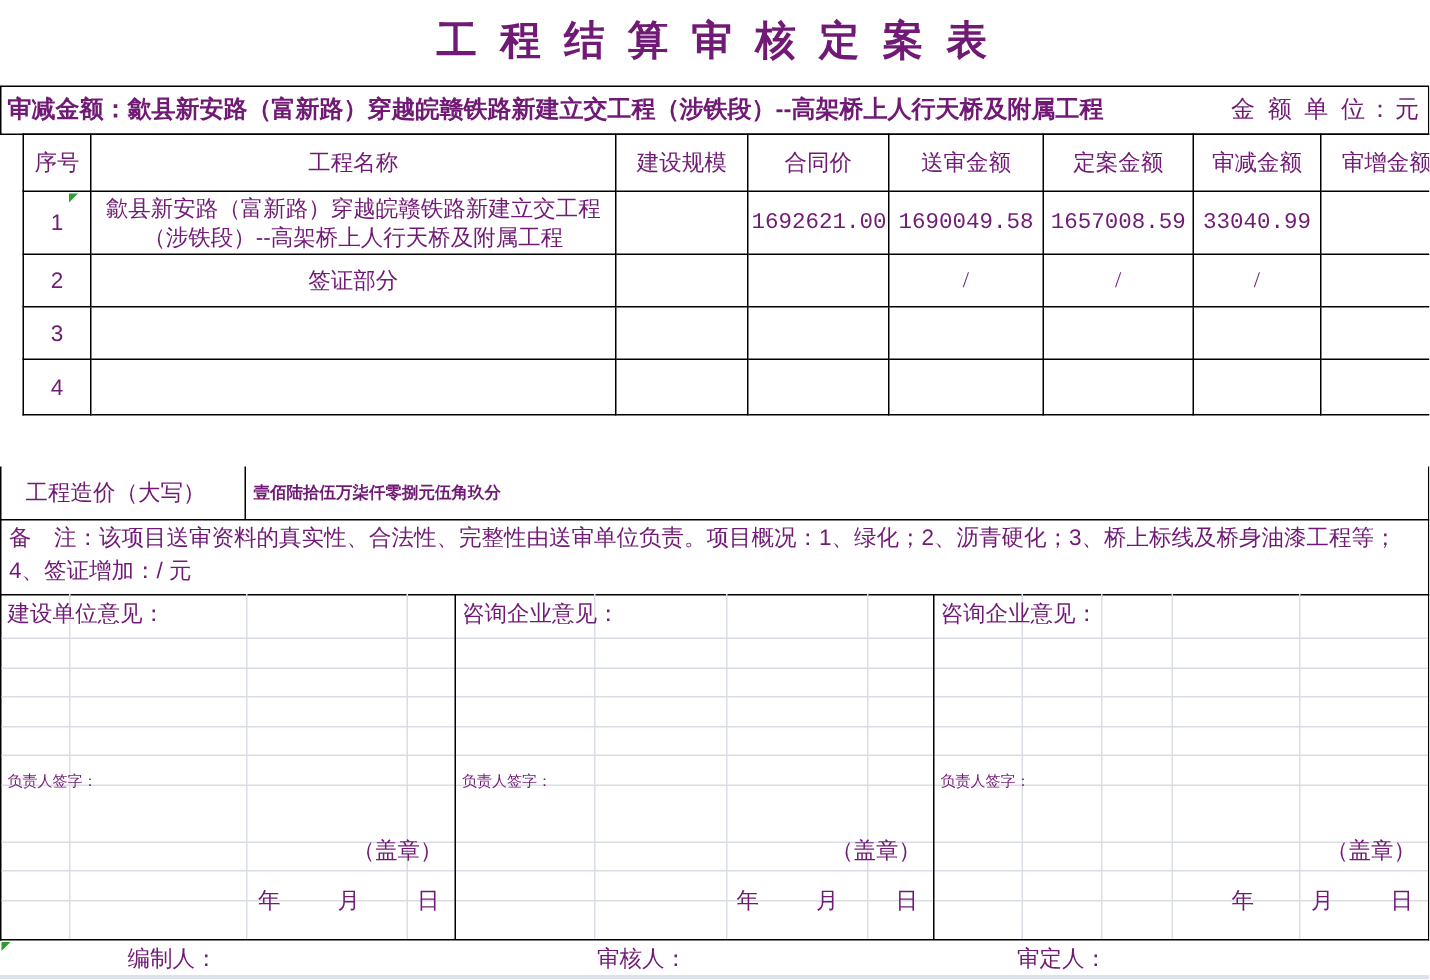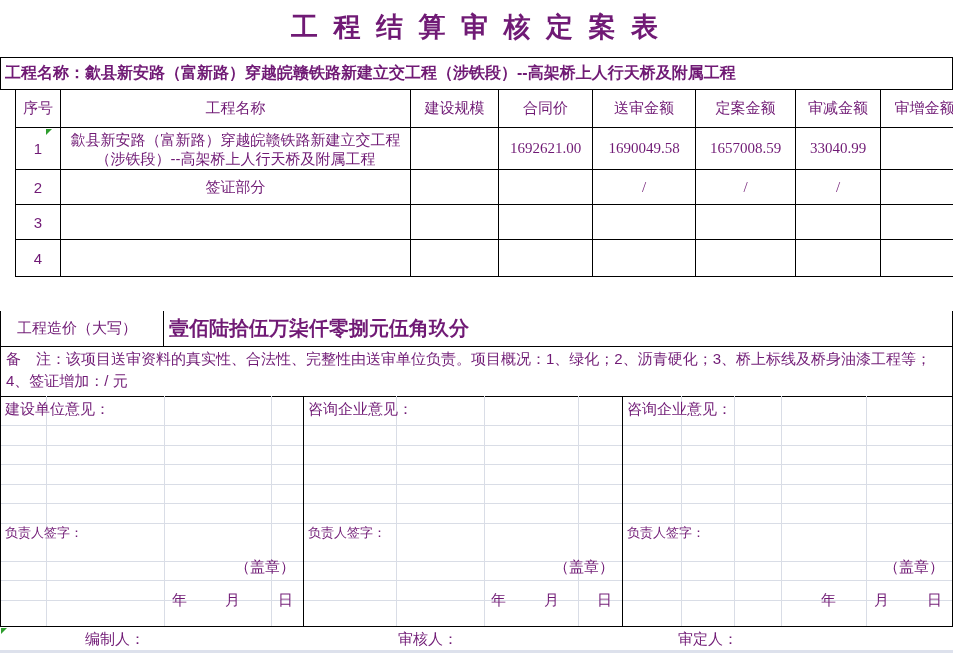--- a/index.html
+++ b/index.html
@@ -21,76 +21,77 @@
 
   table.main {
     position:absolute; top:89px; left:15px; width:953px;
     border-collapse:collapse; table-layout:fixed;
   }
   table.main td {
     border:1px solid #000; text-align:center; font-size:15px;
     padding:0 2px; overflow:hidden; vertical-align:middle;
   }
   td.num {
-    font-family:Liberation Serif, serif; text-align:right; padding-right:4px;
+    font-family:Liberation Mono, monospace; text-align:right; padding-right:4px;
   }
   td.slash { font-family:"Liberation Serif", serif; text-align:center; }
   td.namecell { line-height:19px; }
 
   .daxie {
     position:absolute; top:311px; left:0; width:953px; height:36px;
     box-sizing:border-box; border:1px solid #000; border-top:none; display:flex;
   }
   .daxie .dx-lbl {
     width:163px; box-sizing:border-box; border-right:1px solid #000;
     display:flex; align-items:center; padding-left:16px; font-size:15px;
   }
   .daxie .dx-val {
     flex:1; display:flex; align-items:center; padding-left:5px;
-    font-weight:bold; font-size:20px;
+    font-weight:bold; font-size:11px;
   }
   .remark {
     position:absolute; top:346px; left:0; width:953px; height:51px;
     box-sizing:border-box; border:1px solid #000; border-top:none;
     font-size:15px; line-height:22px; padding:2px 5px 0 5px;
   }
   .opinions {
     position:absolute; top:396px; left:0; width:953px; height:231px;
     box-sizing:border-box; border:1px solid #000; border-top:none; display:flex;
   }
   .gridlayer { position:absolute; left:0; top:0; right:0; bottom:0; }
   .gv { position:absolute; top:0; bottom:0; width:1px; background:#d9dde6; }
   .gh { position:absolute; left:0; right:0; height:1px; background:#d9dde6; }
   .opcol { position:relative; box-sizing:border-box; height:100%; }
   .opcol-1 { width:303px; border-right:1px solid #000; }
   .opcol-2 { width:319px; border-right:1px solid #000; }
   .opcol-3 { flex:1; }
   .optitle { position:absolute; top:4px; left:4px; font-size:15px; }
-  .opsign  { position:absolute; top:128px; left:4px; font-size:13px;font-family:Liberation Mono, monospace; }
+  .opsign  { position:absolute; top:118px; left:4px; font-size:10px;font-family:Liberation Mono, monospace; }
   .opseal  { position:absolute; top:162px; right:8px; font-size:15px; }
   .opymd   { position:absolute; top:195px; right:0; padding-right:10px;
              display:flex; gap:38px; font-size:15px; }
   .footer { position:absolute; top:627px; left:0; width:820px; height:23px; }
   .footer span { position:absolute; top:3px; font-size:15px; }
   .f-prep { left:85px; } .f-rev { left:398px; } .f-appr { left:678px; }
   .bottomstrip { position:absolute; top:650px; left:0; width:953px; height:3px; background:#dde1ec; }
   .gtri { position:absolute; width:0; height:0;
           border-top:6px solid #2e9e2e; border-right:6px solid transparent; }
   .gtri-1 { top:129px; left:46px; }
   .gtri-2 { top:628px; left:1px; }
 </style>
 </head>
 <body>
 
 <div class="wrap">
 
   <div class="title">工 程 结 算 审 核 定 案 表</div>
 
   <div class="projline">
-    <span class="pl-left">工程名称：歙县新安路（富新路）穿越皖赣铁路新建立交工程（涉铁段）--高架桥上人行天桥及附属工程</span>
+    <span class="pl-left">审减金额：歙县新安路（富新路）穿越皖赣铁路新建立交工程（涉铁段）--高架桥上人行天桥及附属工程</span>
+    <span class="pl-right">金 额 单 位：元</span>
   </div>
 
   <table class="main">
     <colgroup>
       <col style="width:45px">
         <col style="width:350px">
         <col style="width:88px">
         <col style="width:94px">
       <col style="width:103px">
         <col style="width:100px">

